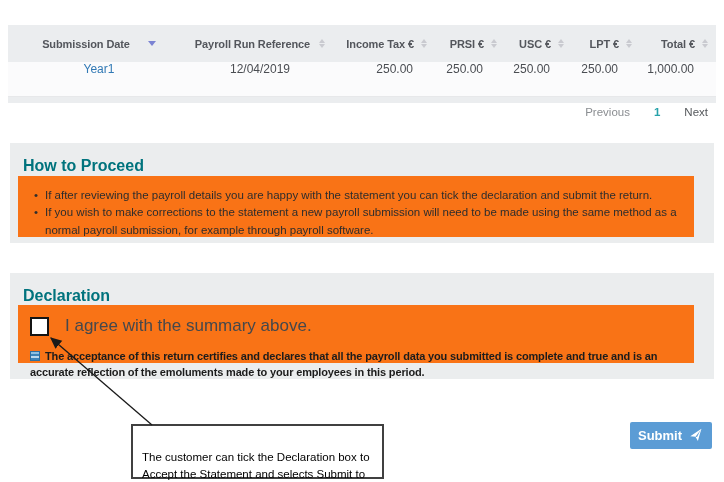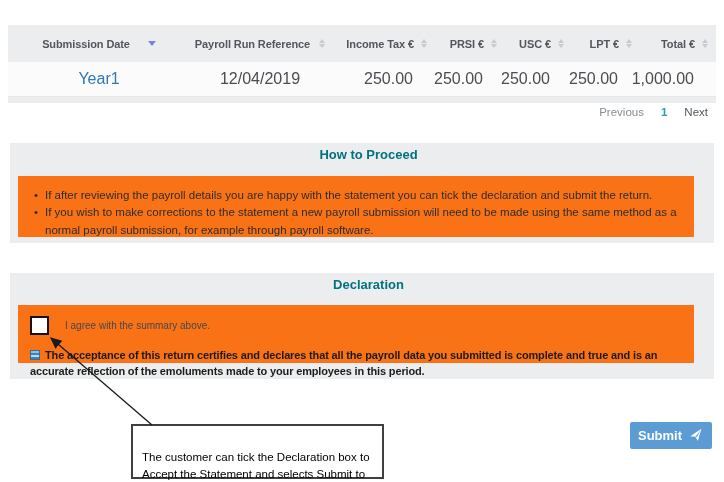--- a/index.html
+++ b/index.html
@@ -17,48 +17,48 @@
   .sort-idle { display:inline-flex; flex-direction:column; gap:1px; margin-left:9px; }
   .sort-idle i { display:block; width:0; height:0; border-left:3px solid transparent; border-right:3px solid transparent; }
   .sort-idle .up   { border-bottom:4px solid #c9cad0; }
   .sort-idle .down { border-top:4px solid #c9cad0; }
   .sort-desc { display:inline-block; width:0; height:0; margin-left:18px;
                border-left:4px solid transparent; border-right:4px solid transparent;
                border-top:5px solid #7b83d3; }
   .th.num .sort-idle { margin-left:7px; }
   .trow { display:grid; grid-template-columns:182px 140px 105px 70px 67px 68px 76px;
           background:#fbfbfc; height:35px; border-bottom:1px solid #e7e8ea; }
-  .td { display:flex; align-items:center; font-size:16px; color:#4a4d52; }
+  .td { display:flex; align-items:flex-start; font-size:12px; color:#4a4d52; }
   .td.center { justify-content:center; }
   .td.num { justify-content:flex-end; padding-right:22px; }
   .td a { color:#3179b5; text-decoration:none; cursor:pointer; }
   .tstrip { height:6px; background:#ebedef; }
 
   
   .pagination { position:absolute; top:106px; right:16px; display:flex; align-items:center;
-                gap:17px; font-size:11.5px; }
+                gap:24px; font-size:11.5px; }
   .pagination .prev { color:#8a8d91; cursor:pointer; }
   .pagination .pnum { color:#27a2aa; font-weight:bold; cursor:pointer; }
   .pagination .next { color:#55585c; cursor:pointer; }
 
   
   .panel { position:absolute; left:10px; width:704px; background:#ebedee; }
-  .panel h3 { color:#00737d; font-size:13px; font-weight:bold; padding:4px 0 0 13px;text-align:center; }
+  .panel h3 { color:#00737d; font-size:16px; font-weight:bold; padding:14px 0 0 13px; }
   .panel-box { position:absolute; left:8px; right:20px; background:#f97316; }
   .htp { top:143px; height:100px; }
   .htp .panel-box { top:33px; bottom:6px; padding:11px 14px 0 14px; }
   .htp ul { list-style:none; }
   .htp li { font-size:11.5px; color:#2d2d2d; line-height:1.5; padding-left:13px; position:relative; }
   .htp li::before { content:"•"; position:absolute; left:2px; color:#2d2d2d; }
   .decl { top:273px; height:106px; }
   .decl .panel-box { top:32px; bottom:16px; padding:11px 14px 0 12px; }
   .agree-row { display:flex; align-items:center; }
   .checkbox { width:19px; height:19px; border:2px solid #141414; background:#fff;
               display:inline-block; cursor:pointer; flex:0 0 auto; }
-  .agree-label { font-size:10px; color:#45484c; margin-left:16px; }
+  .agree-label { font-size:17px; color:#45484c; margin-left:16px; }
   .statement { margin-top:13px; font-size:11px; font-weight:bold; color:#1c1c1c;
                line-height:1.45; letter-spacing:-0.15px; }
   .note-icon { display:inline-block; width:10px; height:10px; vertical-align:-1px; margin-right:5px;
                border:1px solid #2f6fa0;
                background:linear-gradient(#8fc0e0 0 2px,#3c84b8 2px 4px,#bcd9ec 4px 6px,#3c84b8 6px 8px,#8fc0e0 8px 10px); }
 
   
   .callout { position:absolute; left:131px; top:424px; width:253px; height:55px;
              background:#fff; border:2px solid #404040; padding:23px 9px;
              font-size:11.5px; color:#000; line-height:1.45; }

